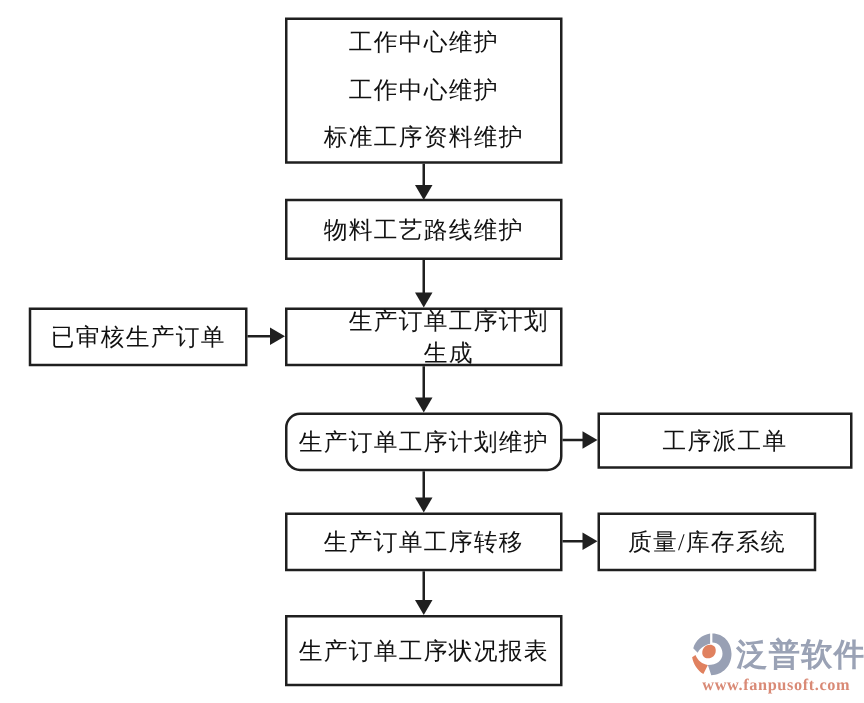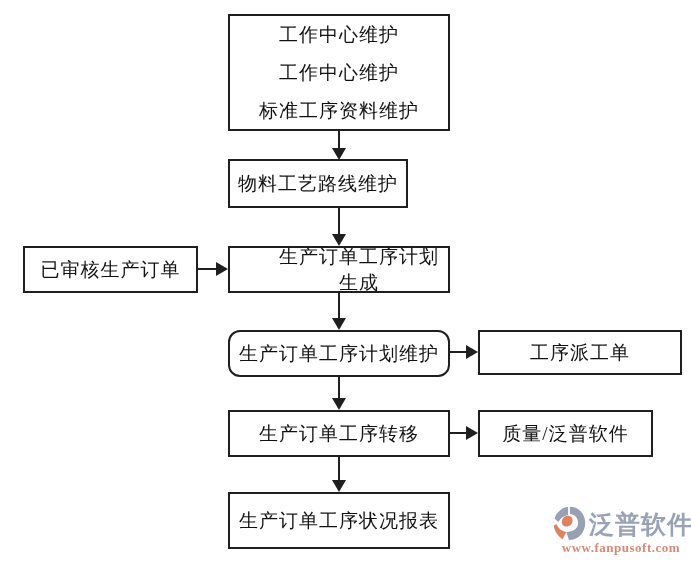--- a/index.html
+++ b/index.html
@@ -31,21 +31,21 @@
   .node.multi {
     flex-direction: column;
     justify-content: center;
   }
   .node.multi .line {
     line-height: 38px;
     white-space: nowrap;
   }
   
   .b-top      { left: 228px; top: 14px;  width: 222px; height: 117px; }
-  .b-routing  { left: 228px; top: 159px; width: 180px; height: 49px; }
+  .b-routing  { left: 228px; top: 159px; width: 222px; height: 49px; }
   .b-generate { left: 228px; top: 246px; width: 222px; height: 47px; padding-left: 40px; }
   .b-maintain { left: 228px; top: 330px; width: 222px; height: 47px; border-radius: 12px; }
   .b-transfer { left: 228px; top: 410px; width: 222px; height: 47px; }
   .b-report   { left: 228px; top: 492px; width: 222px; height: 57px; }
   
   .b-approved { left: 23px;  top: 246px; width: 175px; height: 47px; }
   .b-dispatch { left: 478px; top: 330px; width: 204px; height: 45px; }
   .b-quality  { left: 478px; top: 410px; width: 175px; height: 47px; }
 
   
@@ -141,21 +141,21 @@
 
   <div class="node b-dispatch">
     <span>工序派工单</span>
   </div>
 
   <div class="node b-transfer">
     <span>生产订单工序转移</span>
   </div>
 
   <div class="node b-quality">
-    <span>质量/泛普软件</span>
+    <span>质量/库存系统</span>
   </div>
 
   <div class="node b-report">
     <span>生产订单工序状况报表</span>
   </div>
 
   <div class="vline" style="top:131px; height:19px;"></div>
   <div class="head-down" style="top:148px;"></div>
 
   <div class="vline" style="top:208px; height:27px;"></div>

